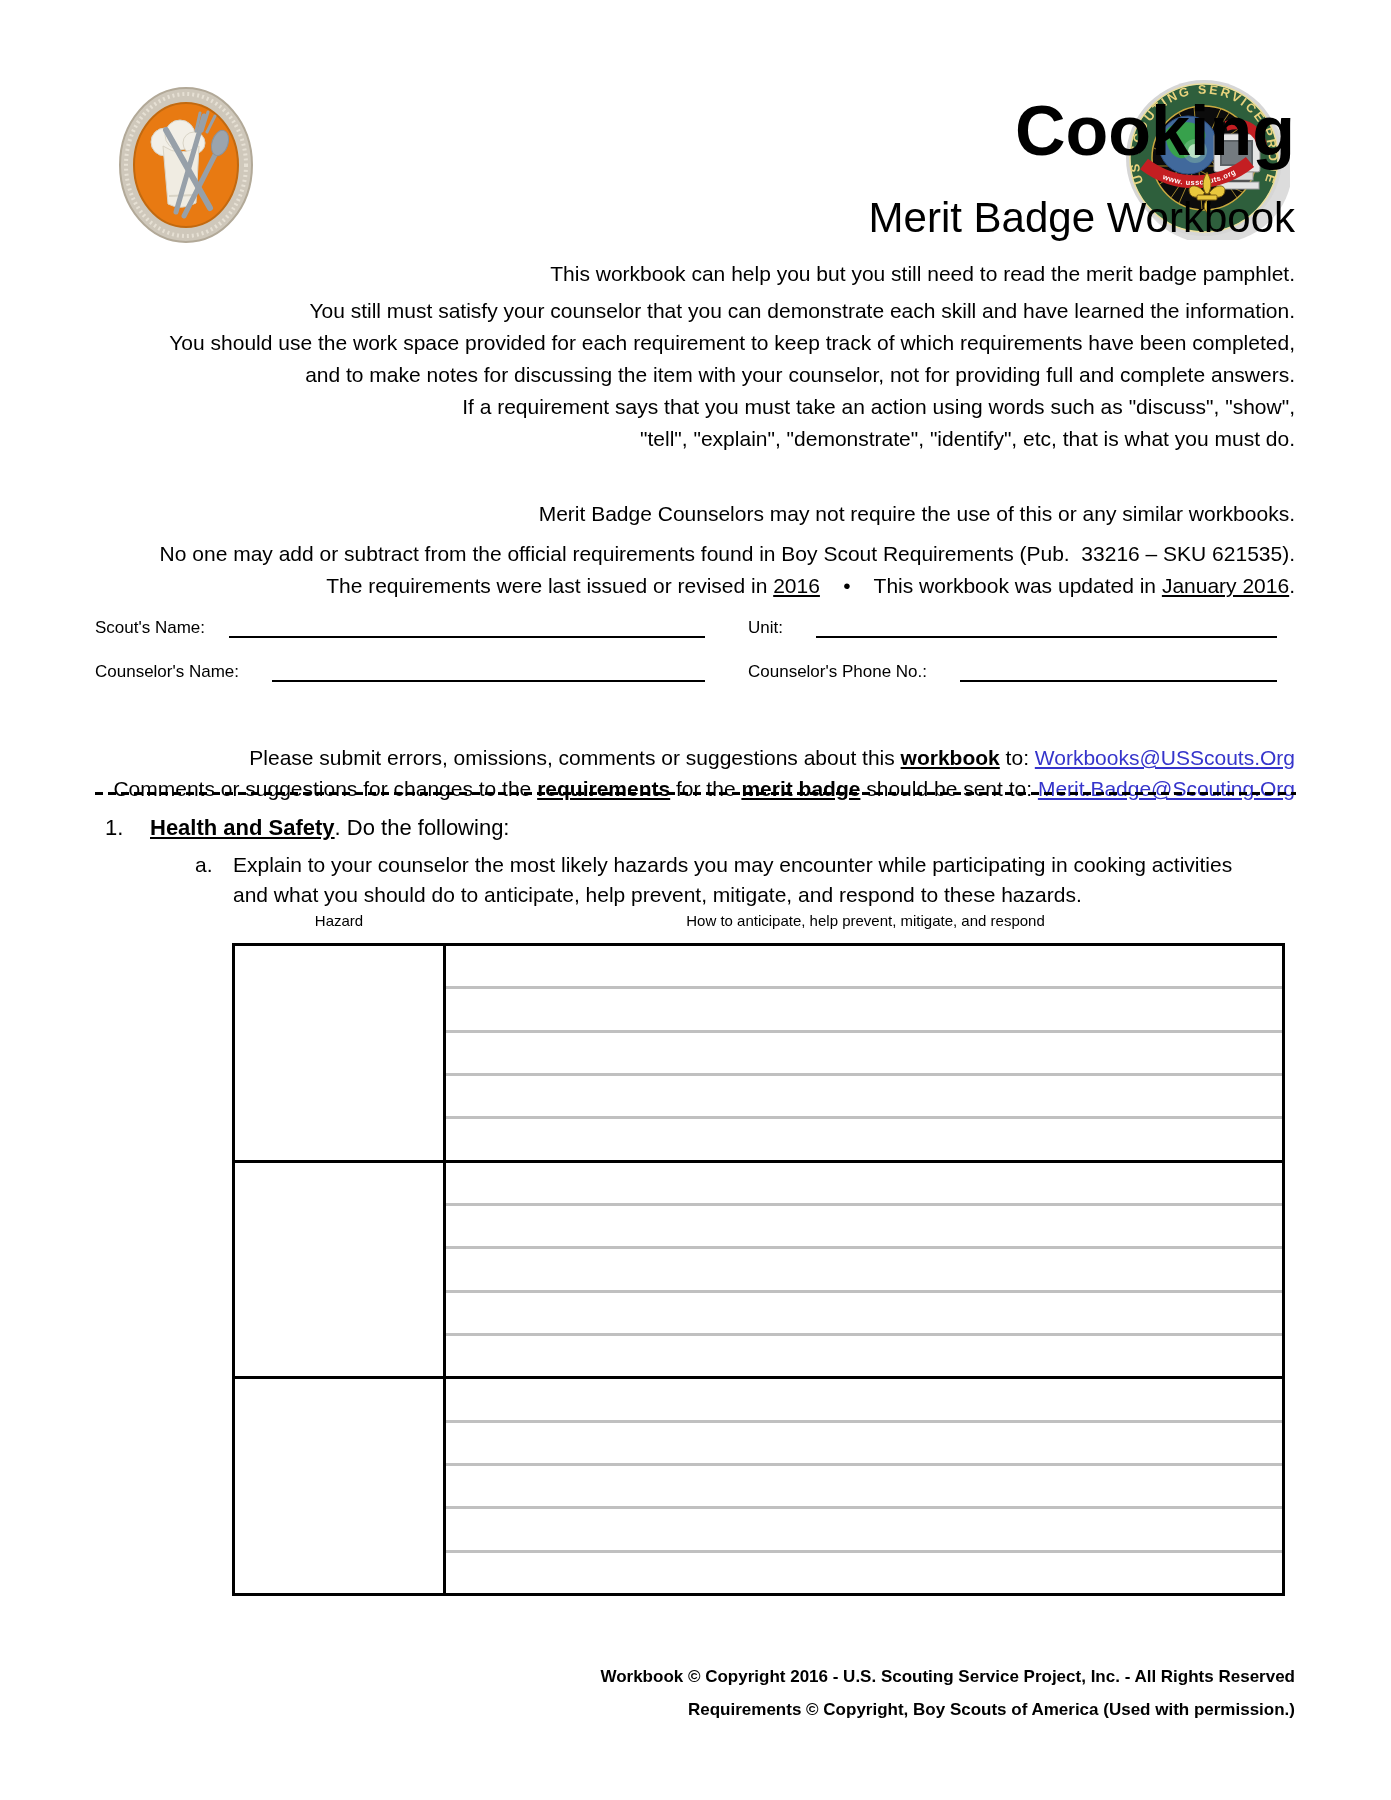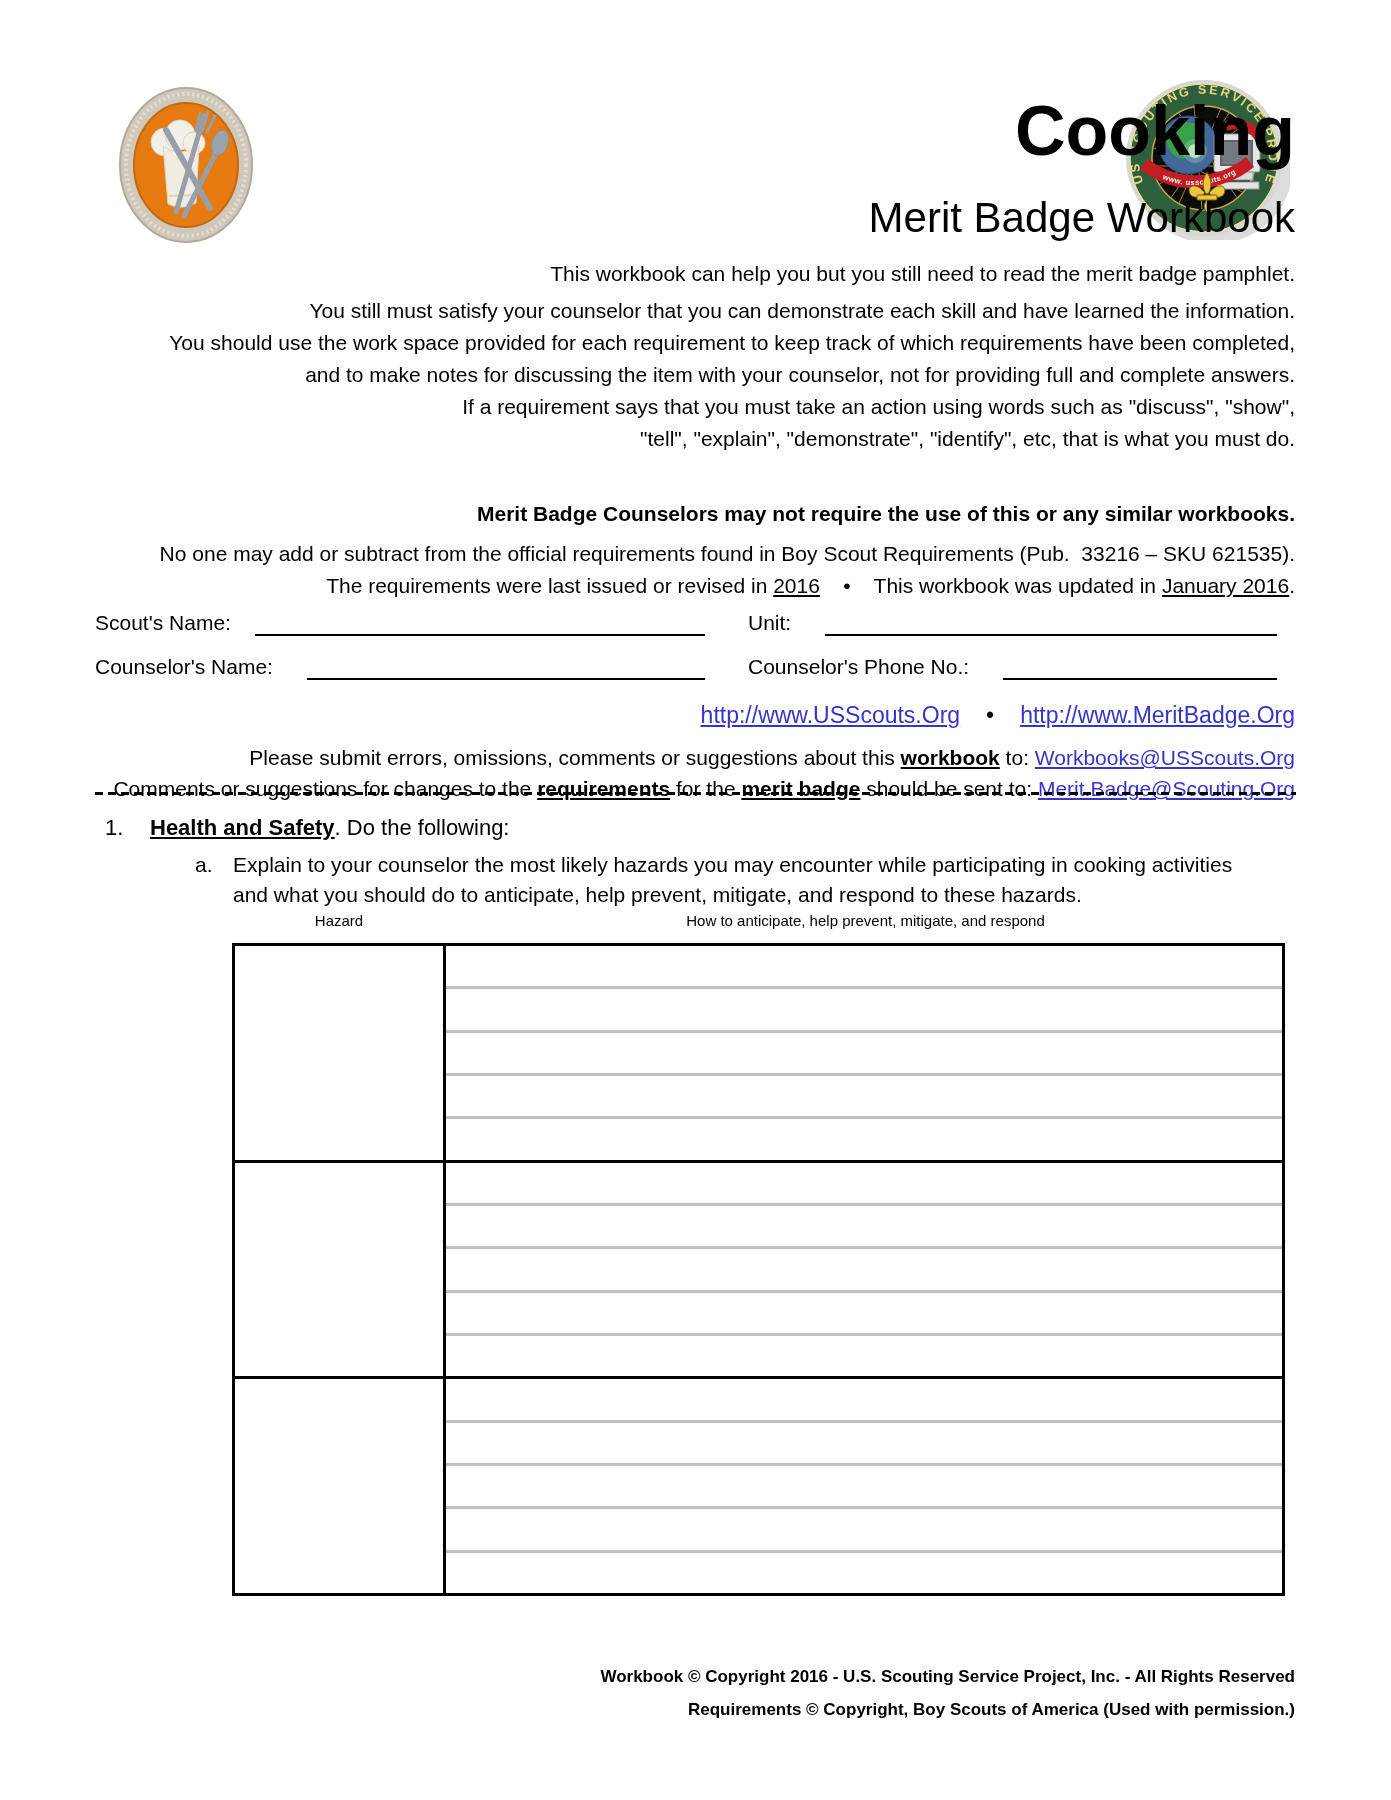--- a/index.html
+++ b/index.html
@@ -3,31 +3,31 @@
 <meta charset="utf-8">
 <style>
   html,body{margin:0;padding:0;background:#e8e8e8;}
   .page{
     position:relative;width:1391px;height:1800px;background:#ffffff;margin:0 auto;
     font-family:"Liberation Sans","DejaVu Sans",sans-serif;color:#000;overflow:hidden;
   }
   .abs{position:absolute;}
   .ctr{left:95px;width:1200px;text-align:right;}
   .body-txt{font-size:21px;line-height:32px;}
-  .b{font-weight:bold;}
+  .b{font-weight:normal;}
   .u{text-decoration:underline;}
   .bu{font-weight:bold;text-decoration:underline;}
   .link{color:var(--link,#3534cb);text-decoration:underline;}
   .pre{white-space:pre-wrap;}
   .title{font-size:70px;font-weight:bold;line-height:1;}
   .subtitle{font-size:42px;line-height:1;}
   .urls{font-size:23px;}
   .urls .dot{color:#000;text-decoration:none;padding:0 26px;}
   
-  .field{display:flex;align-items:center;height:30px;font-size:21px;gap:24px;}
+  .field{display:flex;align-items:flex-end;height:30px;font-size:17px;gap:24px;}
   .field .lbl{white-space:pre;}
   .fill{flex:1;border-bottom:2px solid #000;height:24px;margin-left:4px;}
   
   .dashes{height:3px;background:repeating-linear-gradient(90deg,#000 0 8px,transparent 8px 13px);}
   
   .req-head{font-size:22px;display:flex;}
   .req-head .num{width:45px;}
   .req-a{display:flex;font-size:21px;line-height:30px;}
   .req-a .ltr{width:38px;}
   .req-a .txt{width:1028px;}
@@ -166,23 +166,20 @@
   </div>
   <div class="abs field" style="left:95px;top:652px;width:610px;">
     <span class="lbl">Counselor's Name: </span>
     <span class="fill"></span>
   </div>
   <div class="abs field" style="left:748px;top:652px;width:529px;">
     <span class="lbl">Counselor's Phone No.: </span>
     <span class="fill"></span>
   </div>
 
-  <div class="abs ctr urls" style="top:702px;">
-    <span class="link">http://www.USScouts.Org</span><span class="dot">•</span><span class="link">http://www.MeritBadge.Org</span>
-  </div>
 
   <div class="abs ctr body-txt" style="top:742px;line-height:31px;">
     <div class="pre"><span>Please submit errors, omissions, comments or suggestions about this </span><span class="bu">workbook</span><span> to: </span><span class="link">Workbooks@USScouts.Org</span></div>
     <div class="pre"><span>Comments or suggestions for changes to the </span><span class="bu">requirements</span><span> for the </span><span class="bu">merit badge</span><span> should be sent to: </span><span class="link">Merit.Badge@Scouting.Org</span></div>
   </div>
 
   <div class="abs dashes" style="left:95px;top:792px;width:1201px;"></div>
 
   <div class="abs req-head" style="left:105px;top:815px;">
     <span class="num">1.</span>

